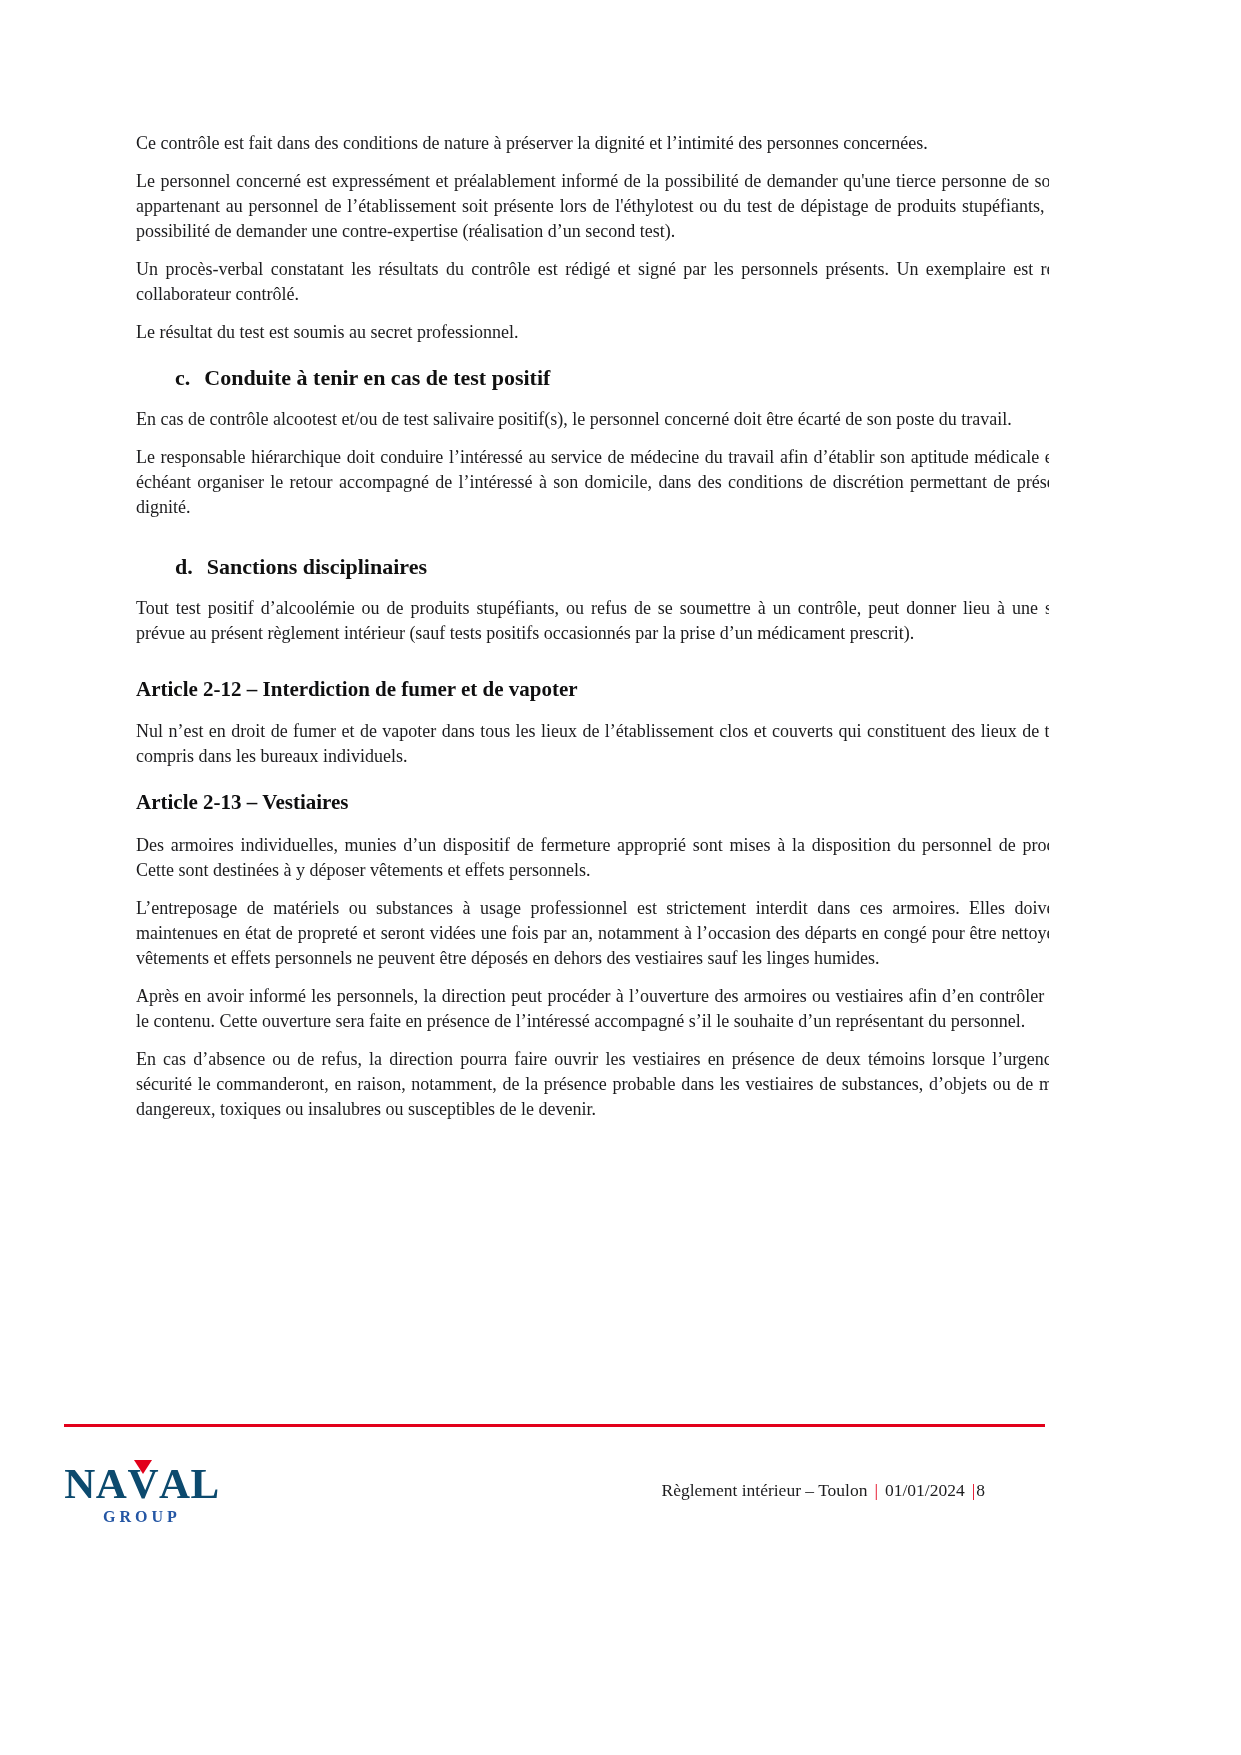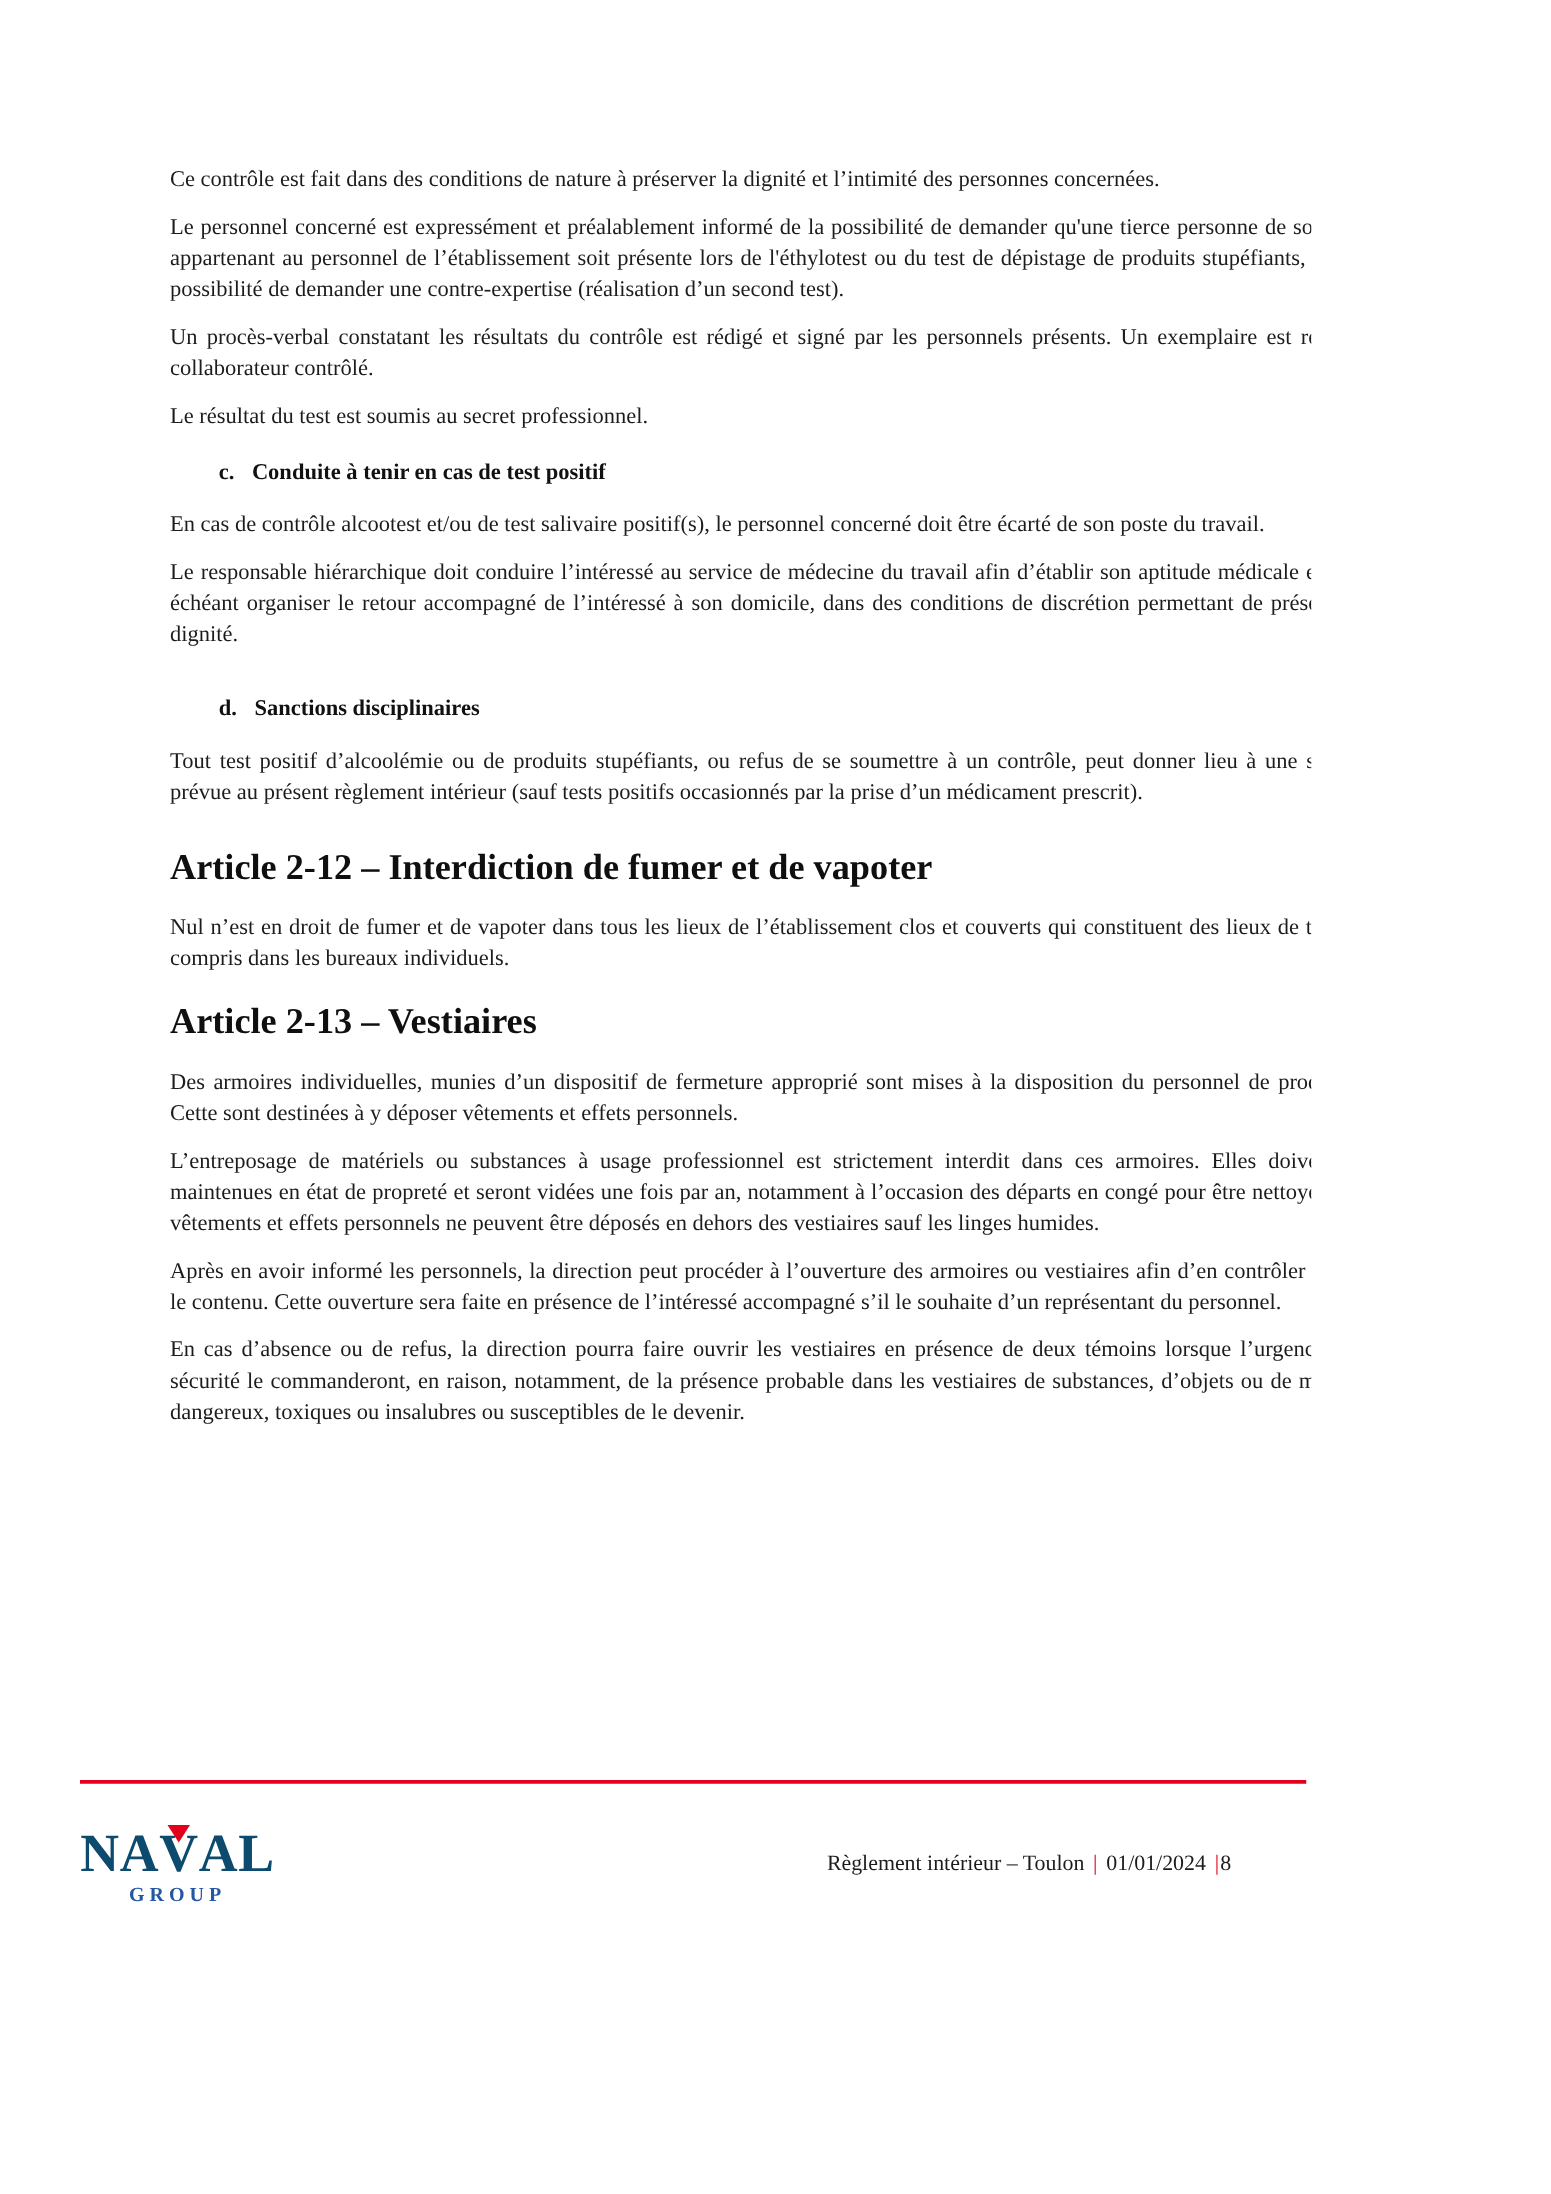--- a/index.html
+++ b/index.html
@@ -17,31 +17,31 @@
     position: absolute;
     top: 131px;
     left: 136px;
     width: 969px;
     font-size: 18px;
     line-height: 25px;
   }
   .content p { margin: 0 0 13px 0; text-align: justify; }
   .sub {
     font-weight: bold;
-    font-size: 18px;
+    font-size: 22px;
     line-height: 25px;
     margin: 20px 0 17px 0;
     padding-left: 39px;
     color: #111111;
   }
   .sub .lbl { display: inline-block; margin-right: 14px; }
   .sub-d { margin-top: 34px; }
   .article {
     font-weight: bold;
-    font-size: 29px;
+    font-size: 21px;
     line-height: 1.25;
     color: #0f0f10;
     margin: 30px 0 17px 0;
   }
   .article-13 { margin-top: 20px; }
 
   .footer-line {
     position: absolute;
     top: 1424px;
     left: 64px;

